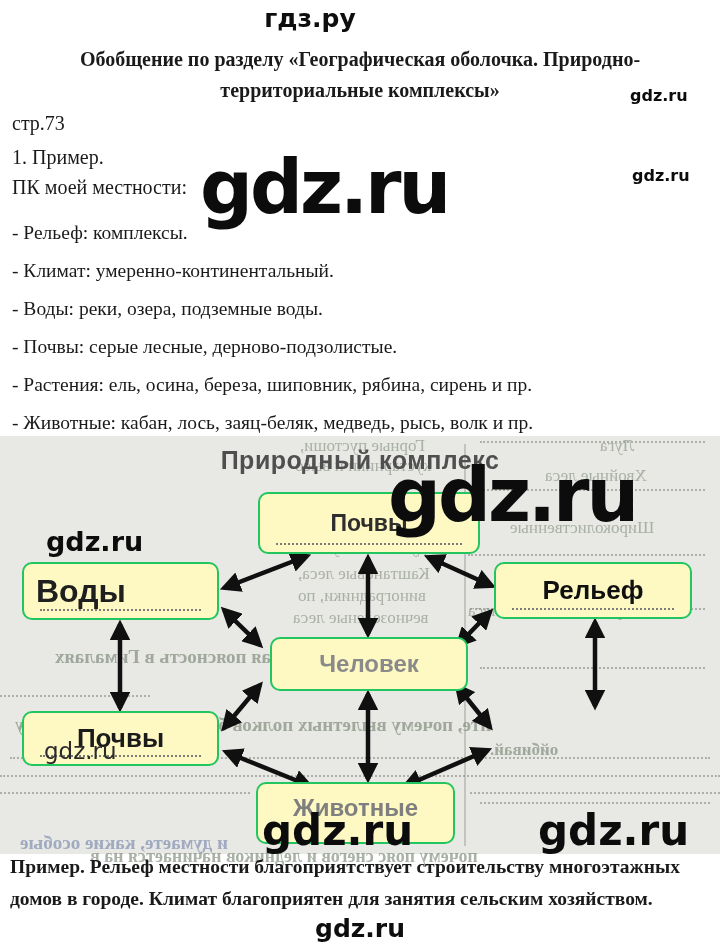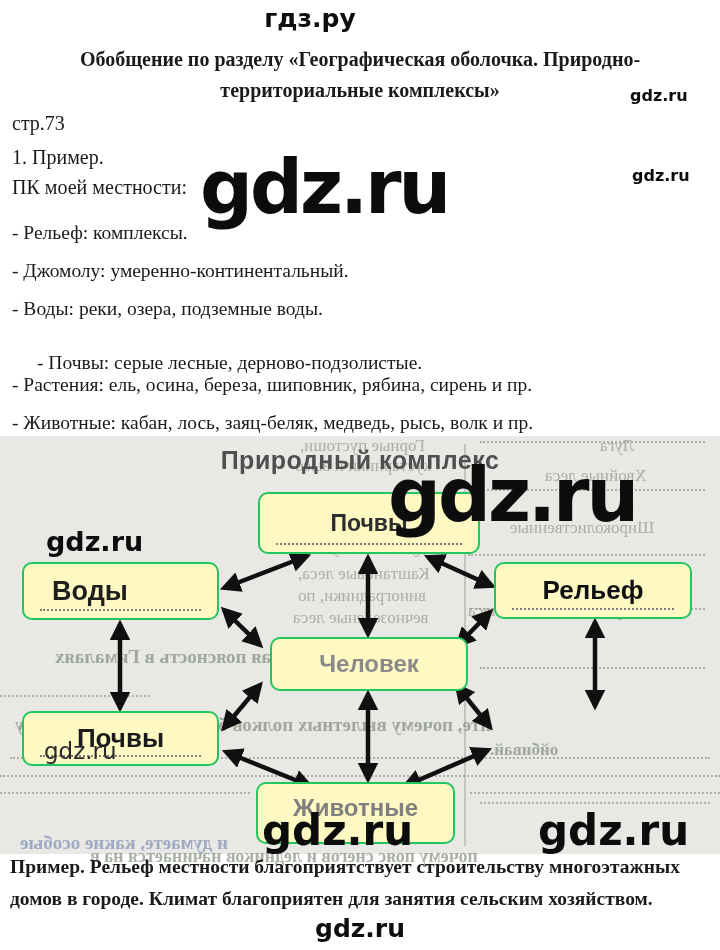--- a/index.html
+++ b/index.html
@@ -16,21 +16,21 @@
     font-family:"DejaVu Sans","Liberation Sans",sans-serif;
     font-weight:bold; font-size:25px; color:#0e0e0e;
   }
   .title { top:44px; left:55px; width:610px; text-align:center;
            font-size:20px; font-weight:bold; line-height:31px; }
   .page-ref { top:112px; left:12px; font-size:20px; }
   .task-no  { top:146px; left:12px; font-size:20px; }
   .intro    { top:176px; left:12px; font-size:20px; }
   .li { left:12px; font-size:19.5px; white-space:nowrap; }
   .li0 { top:222px; } .li1 { top:260px; } .li2 { top:298px; }
-  .li3 { top:352px;margin-left:25px; } .li4 { top:374px; } .li5 { top:412px; }
+  .li3 { top:336px; } .li4 { top:374px; } .li5 { top:412px; }
 
   
   .wm { font-family:"DejaVu Sans","Liberation Sans",sans-serif;
         font-weight:bold; color:#0c0c0c; line-height:1; }
   .wm-tr1 { top:88px;  left:630px; font-size:16px; font-weight:600; }
   .wm-tr2 { top:168px; left:632px; font-size:16px; font-weight:600; }
   .wm-big-text { top:150px; left:200px; font-size:74px; letter-spacing:-3px; }
   .wm-big-diag { top:22px; left:388px; font-size:74px; letter-spacing:-3px; }
   .wm-waters   { top:92px;  left:46px;  font-size:27px; }
   .wm-climate  { top:304px; left:44px;  font-size:23px; font-weight:400; color:#2a2a2a; }
@@ -48,22 +48,22 @@
     background:#fef9c3; border:2px solid #22c55e; border-radius:10px;
     font-family:"Liberation Sans","DejaVu Sans",sans-serif; font-weight:bold;
     display:flex; align-items:center; justify-content:center;
     box-sizing:border-box;
   }
   .node .dotted {
     position:absolute; left:16px; right:16px; bottom:7px;
     border-top:2.5px dotted #7c7c78; height:0;
   }
   .n-soils   { left:258px; top:56px;  width:222px; height:62px; font-size:23px; color:#2e2e2e; }
-  .n-waters  { left:22px;  top:126px; width:197px; height:58px; font-size:27px; color:#1f1f1f;
-               justify-content:flex-start; padding-left:28px; }
+  .n-waters  { left:22px;  top:126px; width:197px; height:58px; font-size:32px; color:#1f1f1f;
+               justify-content:flex-start; padding-left:12px; }
   .n-relief  { left:494px; top:126px; width:198px; height:57px; font-size:26px; color:#101010; }
   .n-human   { left:270px; top:201px; width:198px; height:54px; font-size:24px; color:#8a8a8a; }
   .n-climate { left:22px;  top:275px; width:197px; height:55px; font-size:26px; color:#1b1b1b; }
   .n-plants  { left:494px; top:273px; width:198px; height:53px; font-size:24px; color:#8f8f8f; }
   .n-animals { left:256px; top:346px; width:199px; height:62px; font-size:24px; color:#7f7f7f;
                align-items:flex-start; padding-top:10px; }
 
   svg.arrows { position:absolute; top:0; left:0; width:720px; height:418px; }
   svg.arrows line { stroke:#101010; stroke-width:4.5; }
 
@@ -105,21 +105,21 @@
   <div class="abs page-ref">стр.73</div>
   <div class="abs task-no">1. Пример.</div>
 
   <div class="abs wm wm-tr2">gdz.ru</div>
 
   <div class="abs intro">ПК моей местности:</div>
 
   <div class="abs wm wm-big-text">gdz.ru</div>
 
   <div class="abs li li0">- Рельеф: комплексы.</div>
-  <div class="abs li li1">- Джомолу: умеренно-континентальный.</div>
+  <div class="abs li li1">- Климат: умеренно-континентальный.</div>
   <div class="abs li li2">- Воды: реки, озера, подземные воды.</div>
   <div class="abs li li3">- Почвы: серые лесные, дерново-подзолистые.</div>
   <div class="abs li li4">- Растения: ель, осина, береза, шиповник, рябина, сирень и пр.</div>
   <div class="abs li li5">- Животные: кабан, лось, заяц-беляк, медведь, рысь, волк и пр.</div>
 
   <div class="abs diagram">
 
     <span class="abs bleed" style="left:300px; top:0px;">Горные пустоши,</span>
     <span class="abs bleed" style="left:295px; top:20px;">кустарники и высо</span>
     <span class="abs bleed" style="left:600px; top:0px;">Луга</span>

